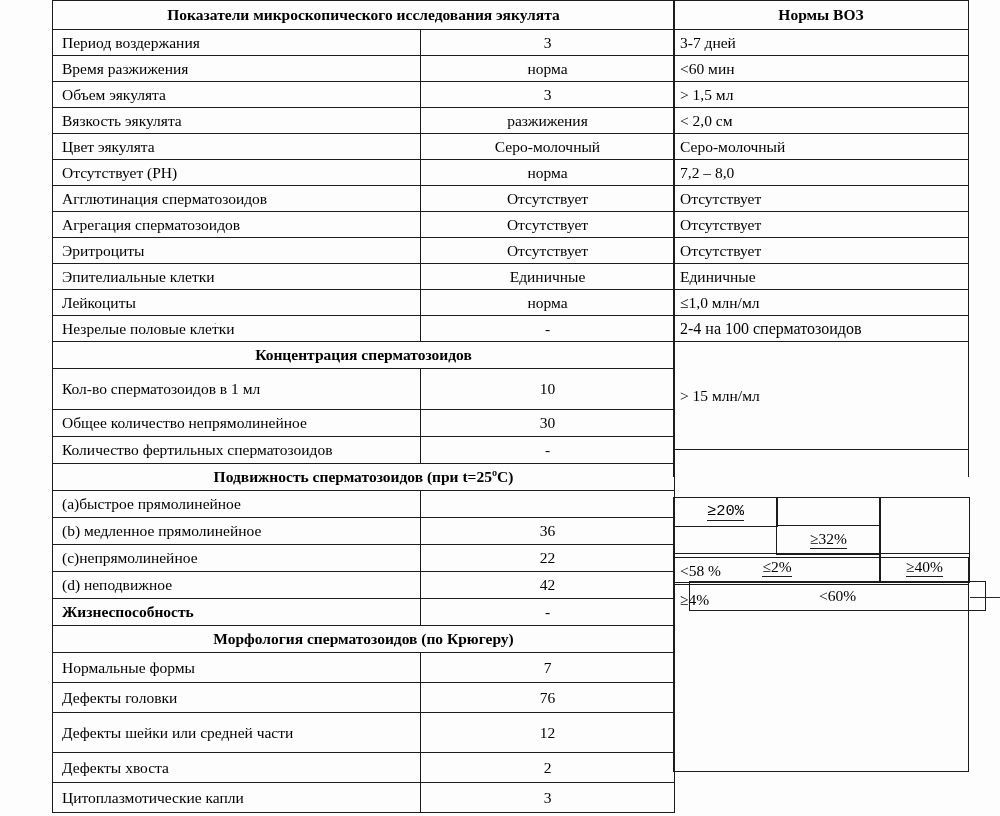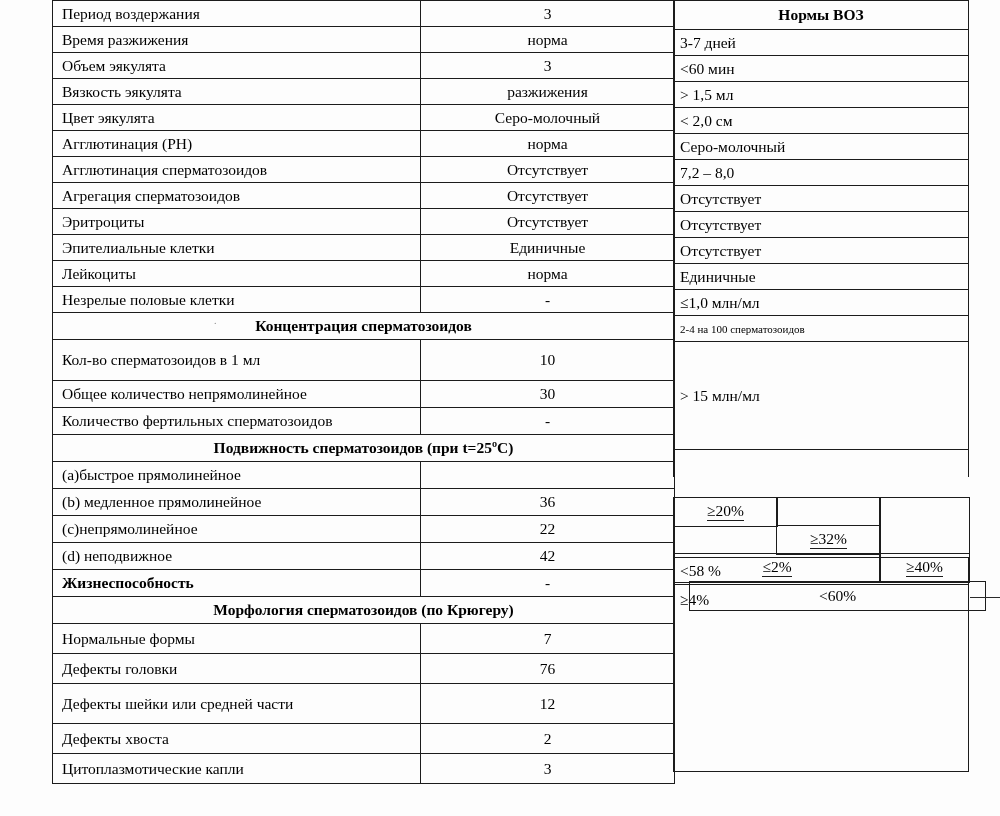--- a/index.html
+++ b/index.html
@@ -108,20 +108,23 @@
 <body>
 
 <div class="sheet">
 
   <table class="doc main-table">
     <colgroup>
       <col style="width:368px">
       <col style="width:254px">
     </colgroup>
     <tbody>
+      <tr style="height:29px">
+        <td class="cell head" colspan="2">Показатели микроскопического исследования эякулята</td>
+      </tr>
 
       <tr style="height:26px">
         <td class="cell label">Период воздержания</td>
         <td class="cell val">3</td>
       </tr>
       <tr style="height:26px">
         <td class="cell label">Время разжижения</td>
         <td class="cell val">норма</td>
       </tr>
       <tr style="height:26px">
@@ -130,21 +133,21 @@
       </tr>
       <tr style="height:26px">
         <td class="cell label">Вязкость эякулята</td>
         <td class="cell val">разжижения</td>
       </tr>
       <tr style="height:26px">
         <td class="cell label">Цвет эякулята</td>
         <td class="cell val">Серо-молочный</td>
       </tr>
       <tr style="height:26px">
-        <td class="cell label">Агглютинация  (РН)</td>
+        <td class="cell label">Отсутствует  (РН)</td>
         <td class="cell val">норма</td>
       </tr>
       <tr style="height:26px">
         <td class="cell label">Агглютинация сперматозоидов</td>
         <td class="cell val">Отсутствует</td>
       </tr>
       <tr style="height:26px">
         <td class="cell label">Агрегация сперматозоидов</td>
         <td class="cell val">Отсутствует</td>
       </tr>
@@ -267,21 +270,21 @@
       <tr style="height:26px">
         <td class="cell norm">Отсутствует</td>
       </tr>
       <tr style="height:26px">
         <td class="cell norm">Единичные</td>
       </tr>
       <tr style="height:26px">
         <td class="cell norm">≤1,0 млн/мл</td>
       </tr>
       <tr style="height:26px">
-        <td class="cell norm" style="font-size:11px">2-4 на 100 сперматозоидов</td>
+        <td class="cell norm" style="font-size:16px">2-4 на 100 сперматозоидов</td>
       </tr>
 
       <tr style="height:108px">
         <td class="cell norm">&gt; 15 млн/мл</td>
       </tr>
 
       <tr style="height:27px">
         <td class="cell norm no-bottom">&nbsp;</td>
       </tr>
       <tr style="height:81px">
@@ -293,21 +296,21 @@
 
       <tr style="height:187px">
         <td class="cell norm" style="vertical-align:top;padding-top:6px">
           <span class="u">≥4%</span>
         </td>
       </tr>
     </tbody>
   </table>
 
   <div class="motility-grid">
-    <div class="mg-cell" style="left:0px; top:0px; width:103px; height:28px;">
+    <div class="mg-cell" style="left:0px; top:0px; width:103px; height:28px;font-family:Liberation Mono, monospace;">
       <span class="ul">≥20%</span>
     </div>
     <div class="mg-cell" style="left:103px; top:0px; width:103px; height:28px; border-bottom:0;"></div>
     <div class="mg-cell" style="left:103px; top:28px; width:103px; height:28px;">
       <span class="ul">≥32%</span>
     </div>
     <div class="mg-cell" style="left:0px; top:28px; width:103px; height:28px; border-top:0; border-right:0;"></div>
     <div class="mg-cell" style="left:0px; top:56px; width:206px; height:28px;">
       <span class="ul">≤2%</span>
     </div>

